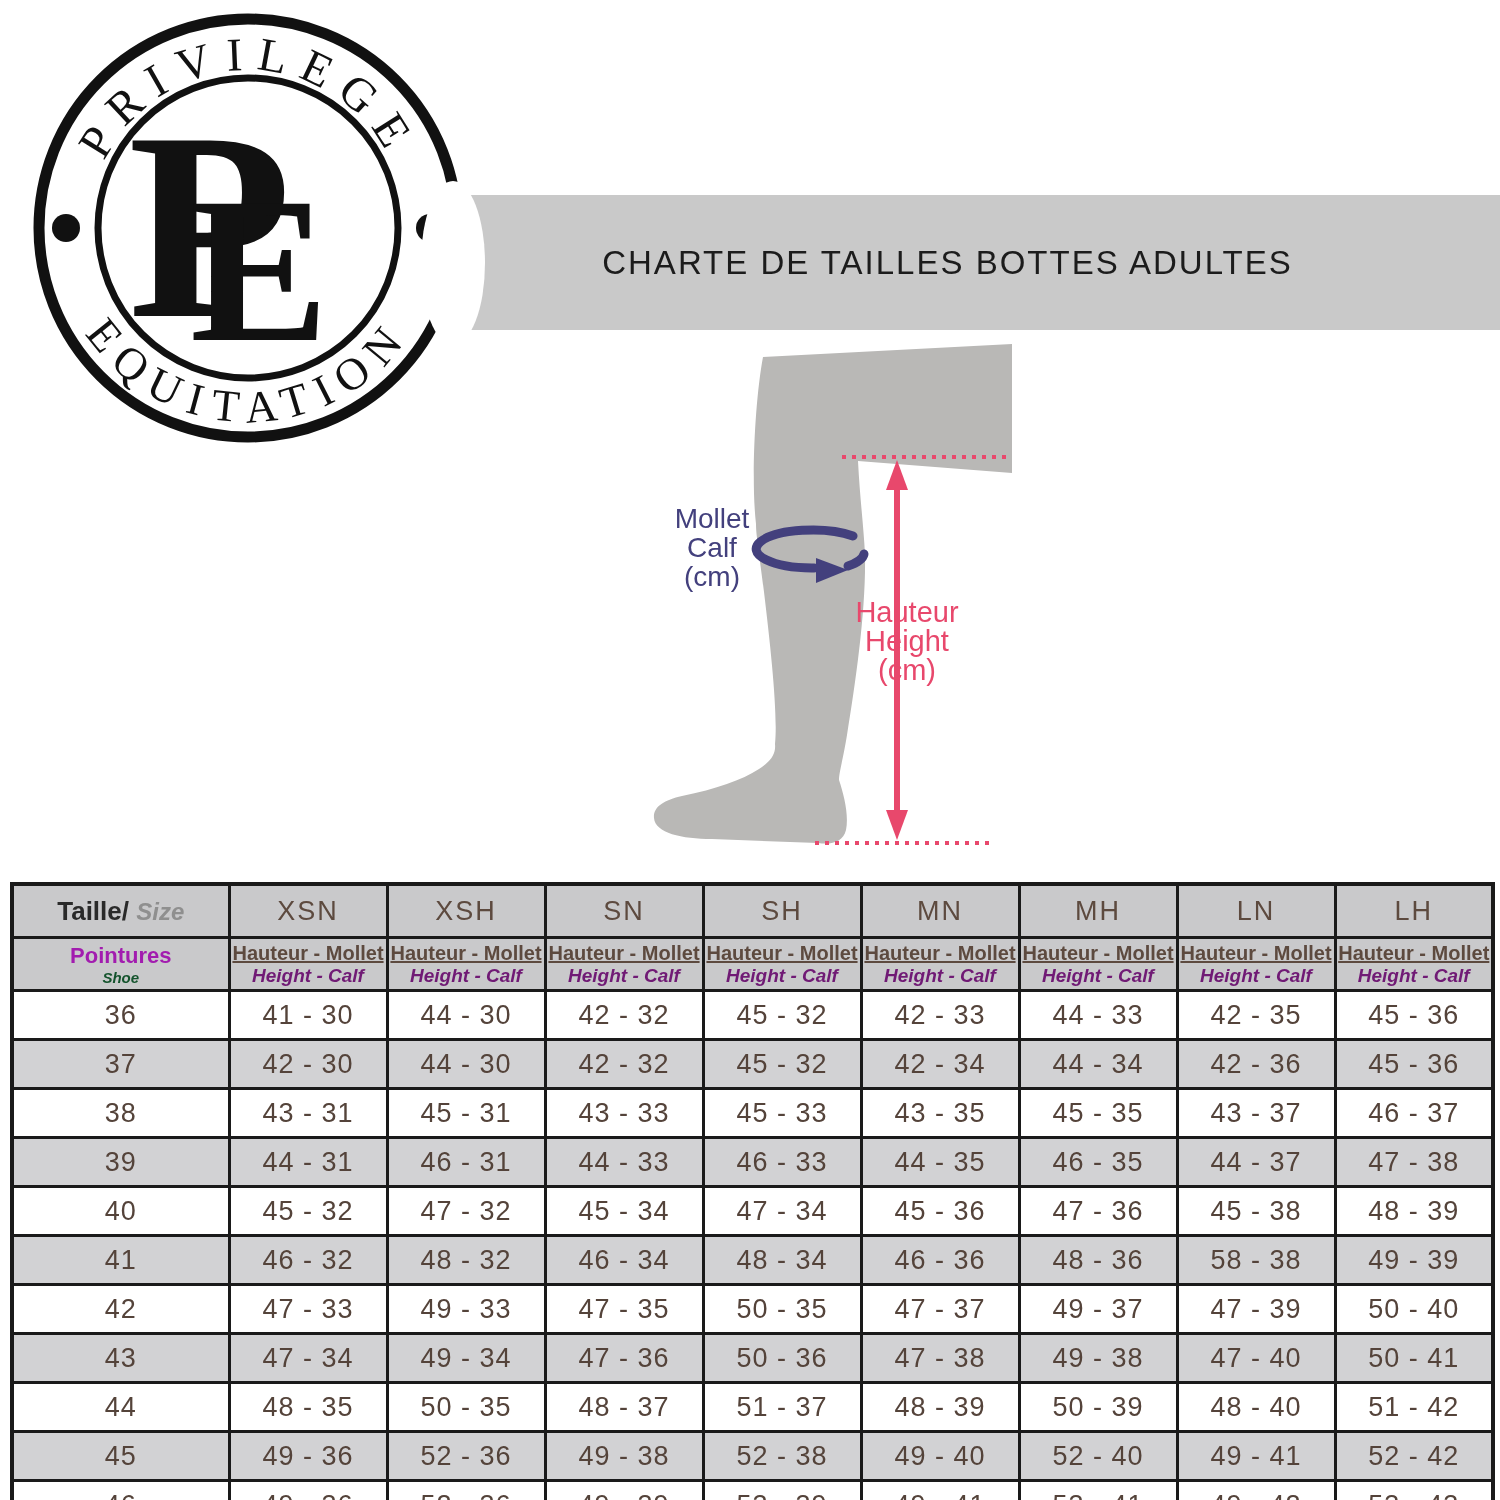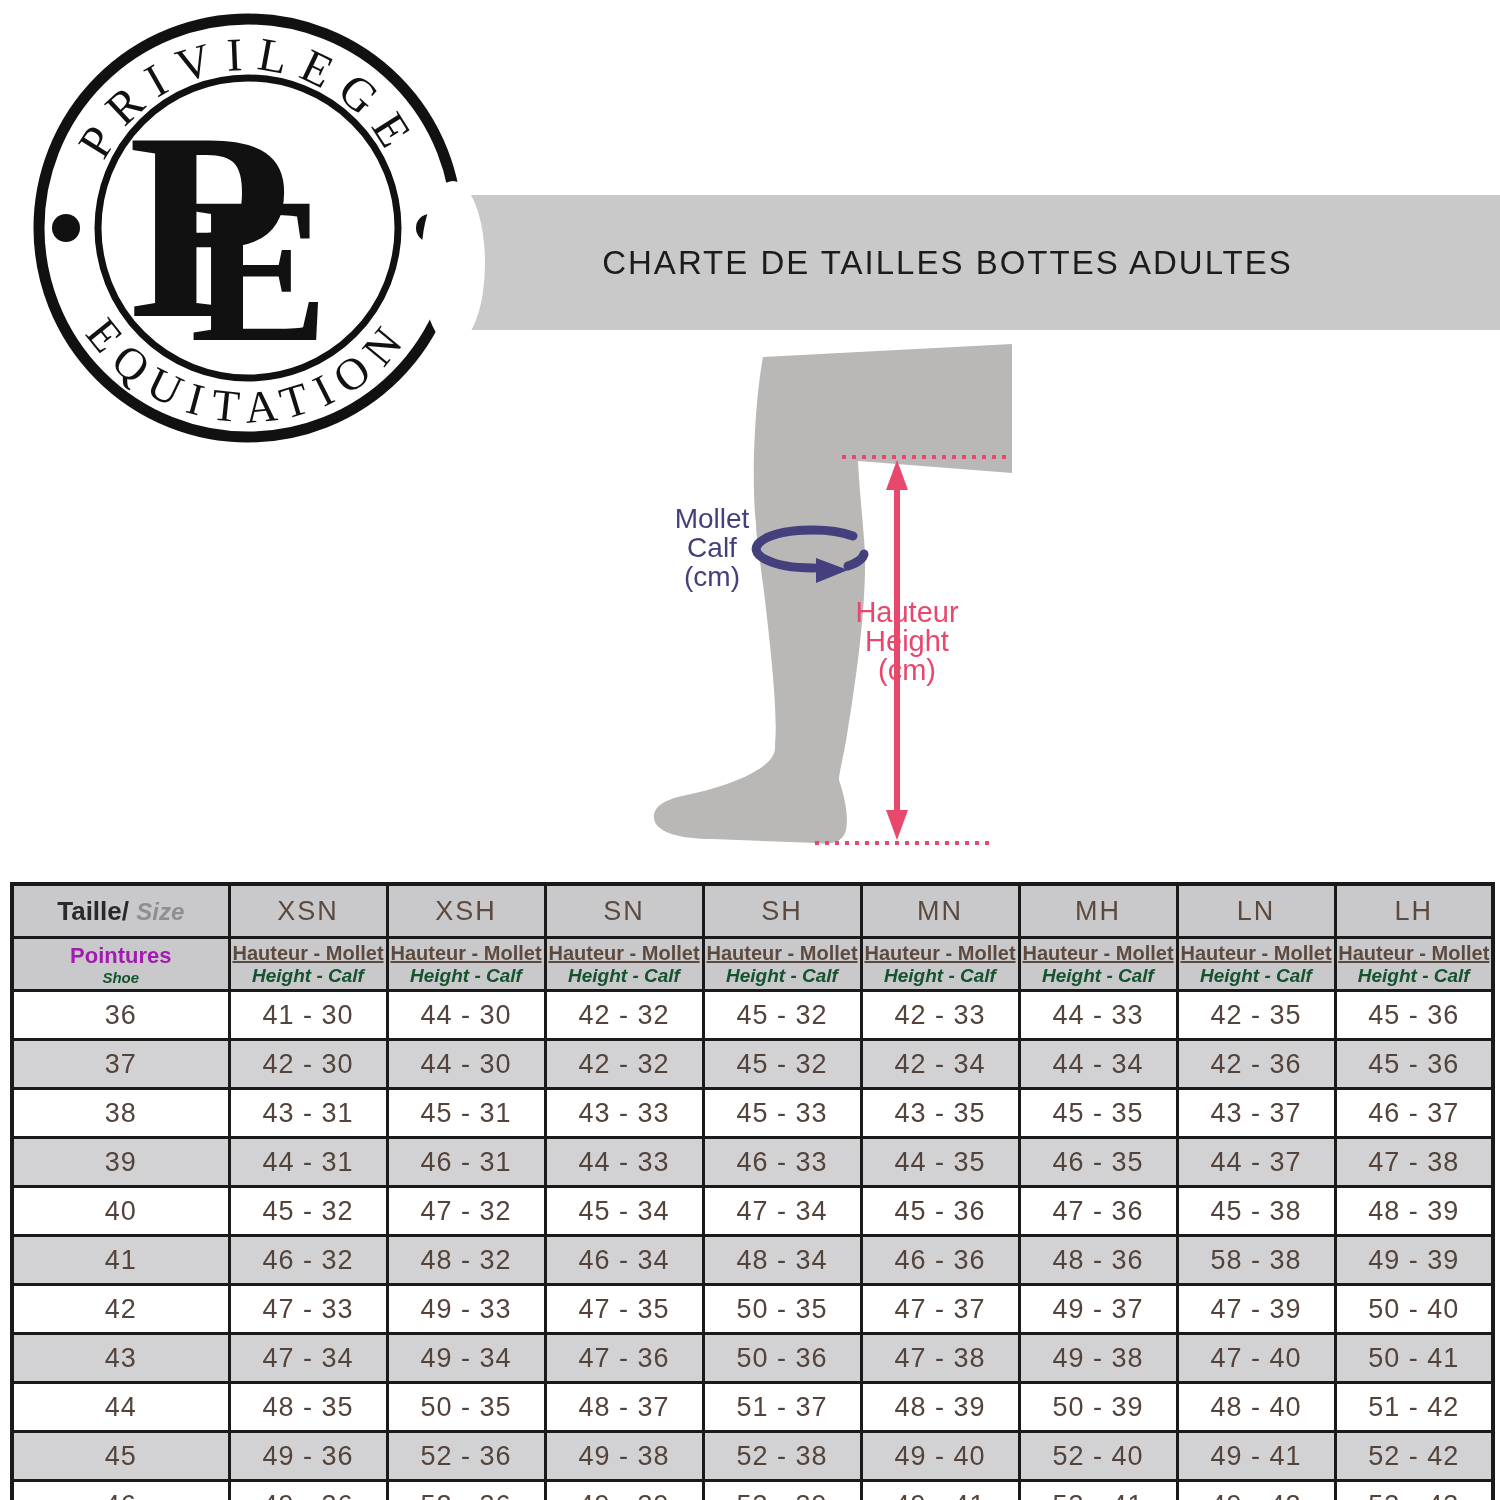--- a/index.html
+++ b/index.html
@@ -27,21 +27,21 @@
   #size-table{position:absolute;left:10px;top:882px;width:1480px;border-collapse:collapse;
           table-layout:fixed;border:4px solid #1a1a1a;}
   #size-table th,#size-table td{border:3px solid #1a1a1a;text-align:center;vertical-align:middle;padding:0;}
   #size-table thead th{background:#c9c9cb;height:50px;}
   #size-table .col-head{font-size:27px;letter-spacing:2px;font-weight:normal;color:#5d4a3f;margin-left:20px;}
   #size-table .size-head{font-size:26px;font-weight:bold;color:#2a2a2a;}
   #size-table .size-head .it{font-style:italic;color:#8f8f8f;font-size:24px;}
   #size-table .shoe-head div.fr{font-size:22px;color:#a21caf;}
   #size-table .shoe-head div.en{font-size:15px;font-style:italic;color:#14532d;}
   #size-table .measure-head div.fr{font-size:20px;color:#5d4a3f;text-decoration:underline;}
-  #size-table .measure-head div.en{font-size:19px;font-style:italic;color:#14532d;}
+  #size-table .measure-head div.en{font-size:19px;font-style:italic;color:#701a75;}
   #size-table tbody td{height:46px;font-size:27px;letter-spacing:1px;color:#54433a;background:#fff;}
   #size-table tbody tr:nth-child(even) td{background:#d2d2d4;}
 </style>
 </head>
 <body>
 
 <div id="stage">
 
   <svg id="logo" viewBox="0 0 440 440">
     <circle cx="220" cy="220" r="209" fill="none" stroke="#111" stroke-width="11"></circle>

